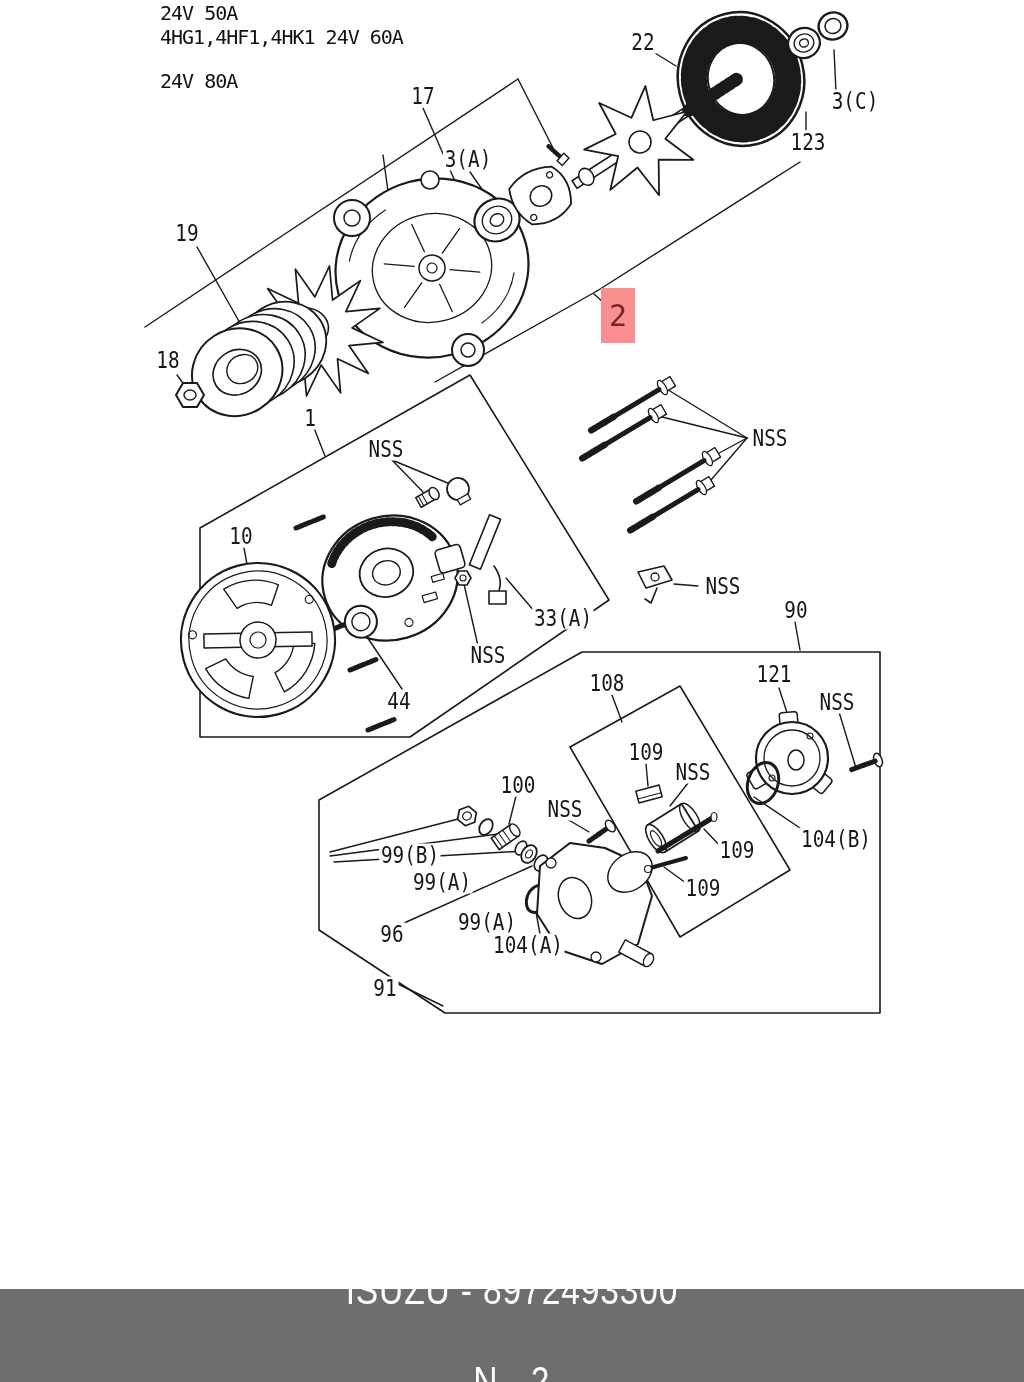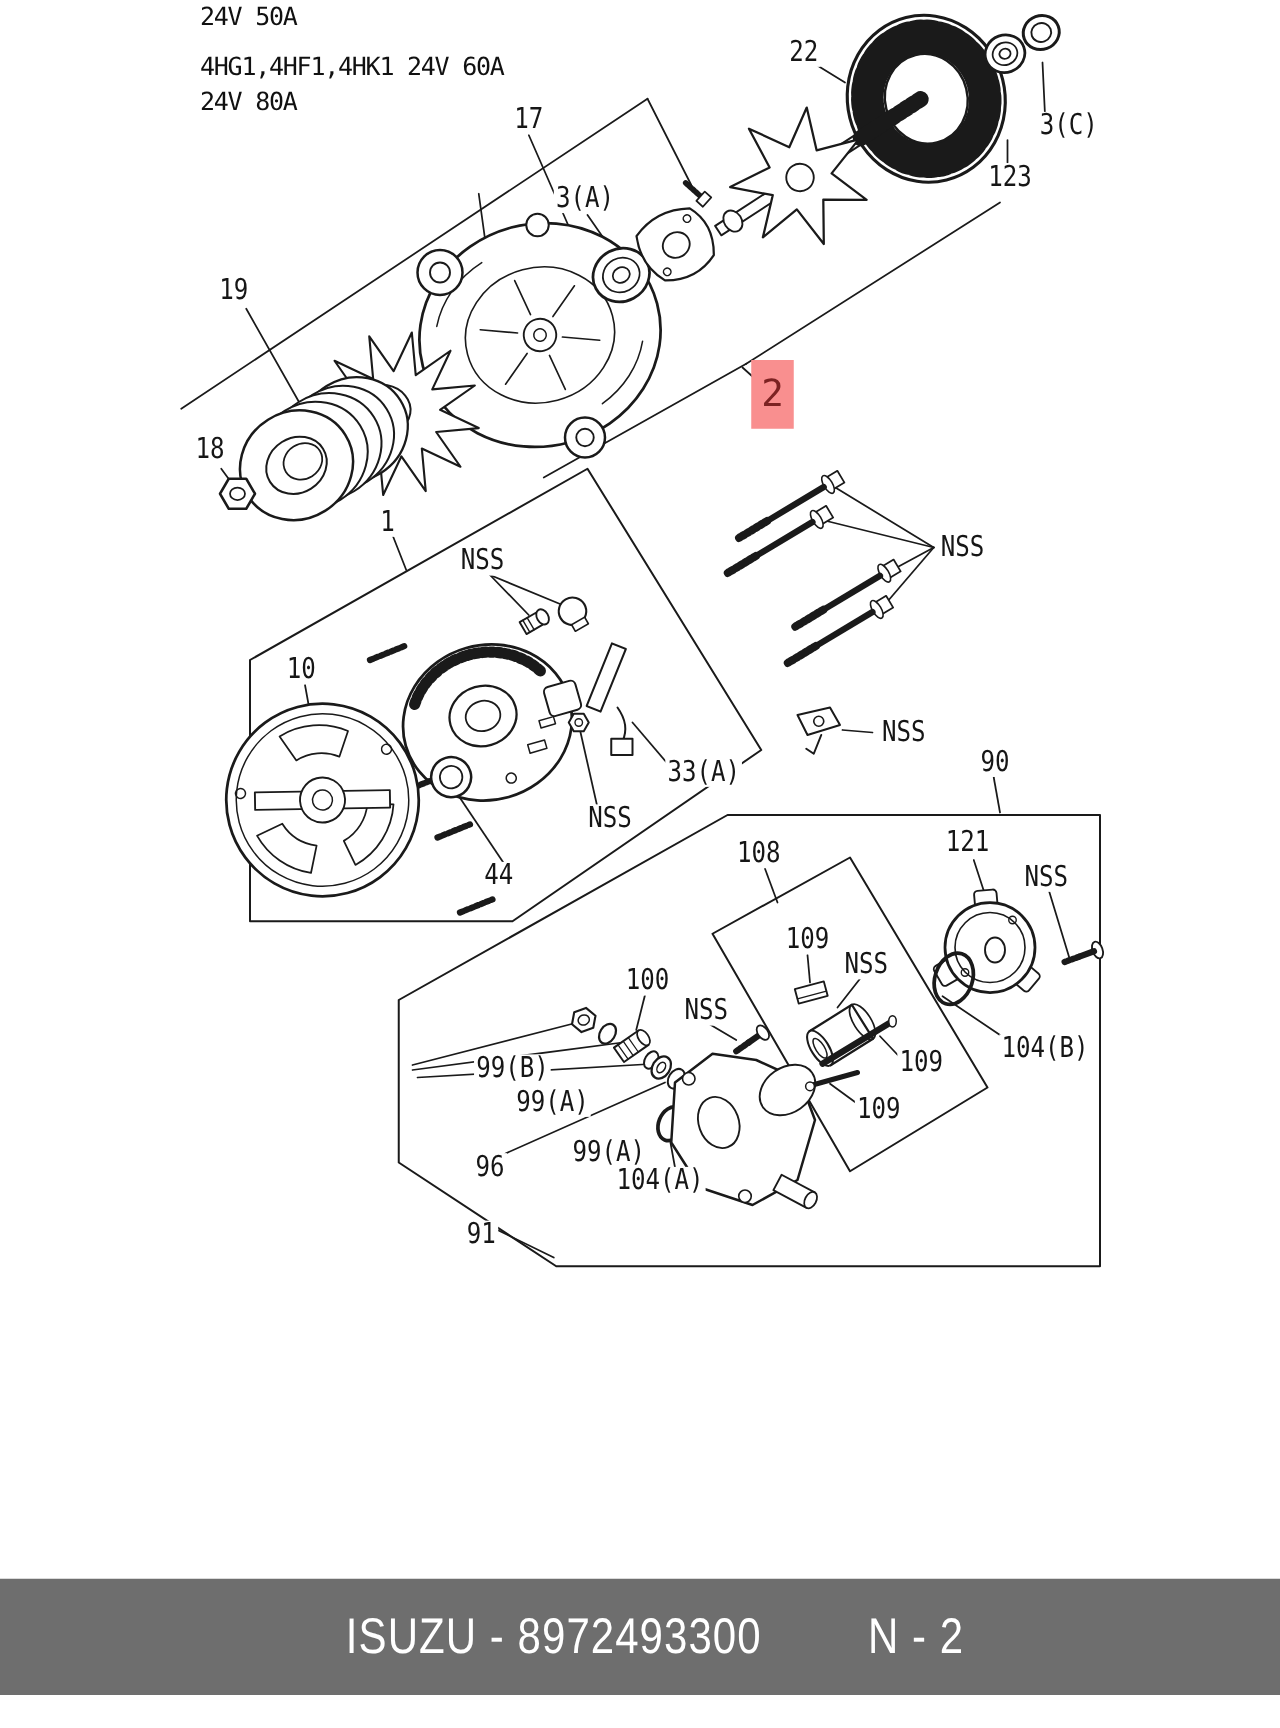--- a/index.html
+++ b/index.html
@@ -8,23 +8,23 @@
   #art{position:absolute;left:0;top:0;}
   .specline{position:absolute;left:160px;white-space:pre;font-size:20px;line-height:18px;
             color:#111;letter-spacing:-1px;}
   #labels-layer{position:absolute;left:0;top:0;width:100%;height:100%;}
   .plabel{position:absolute;transform:translate(-50%,-50%) scaleX(0.84);
           font-size:23px;line-height:1;color:#161616;background:#ffffff;padding:0 2px;
           white-space:nowrap;}
   #hl2{position:absolute;left:601px;top:288px;width:34px;height:55px;
        display:flex;align-items:center;justify-content:center;
        font-size:30px;line-height:1;}
-  #footer{position:absolute;left:0;top:1263px;width:1024px;height:93px;background:#6e6e6e;
+  #footer{position:absolute;left:0;top:1289px;width:1024px;height:93px;background:#6e6e6e;
           display:flex;align-items:center;justify-content:center;gap:46px;
-          font-family:"Liberation Sans", sans-serif;color:#ffffff;}
+          font-family:"Liberation Sans", sans-serif;color:#ffffff;flex-direction:column;}
   #footer .ftxt{font-size:40px;letter-spacing:1px;transform:scaleX(0.84);white-space:nowrap;}
 </style>
 </head>
 <body>
 
 <div id="page">
 
   <svg id="art" width="1024" height="1382" viewBox="0 0 1024 1382" stroke-linecap="round" stroke-linejoin="round">
 
     <g fill="none" stroke="#1a1a1a" stroke-width="1.6">
@@ -341,21 +341,21 @@
 
     <g transform="translate(878,760) rotate(160)">
       <ellipse rx="4" ry="7" fill="#fff" stroke="#1a1a1a" stroke-width="1.5"></ellipse>
       <line x1="3" y1="0" x2="16" y2="0" stroke="#1a1a1a" stroke-width="5"></line>
       <line x1="16" y1="0" x2="28" y2="0" stroke="#1a1a1a" stroke-width="5" stroke-dasharray="2,1.6"></line>
     </g>
   </svg>
 
   <div>
     <div class="specline" style="top:4px">24V 50A</div>
-    <div class="specline" style="top:44px">4HG1,4HF1,4HK1 24V 60A</div>
+    <div class="specline" style="top:28px">4HG1,4HF1,4HK1 24V 60A</div>
     <div class="specline" style="top:72px">24V 80A</div>
   </div>
 
   <div id="labels-layer">
       <span class="plabel" style="left: 423px; top: 96px;">17</span>
       <span class="plabel" style="left: 468px; top: 159px;">3(A)</span>
       <span class="plabel" style="left: 643px; top: 42px;">22</span>
       <span class="plabel" style="left: 855px; top: 101px;">3(C)</span>
       <span class="plabel" style="left: 808px; top: 142px;">123</span>
       <span class="plabel" style="left: 187px; top: 233px;">19</span>

